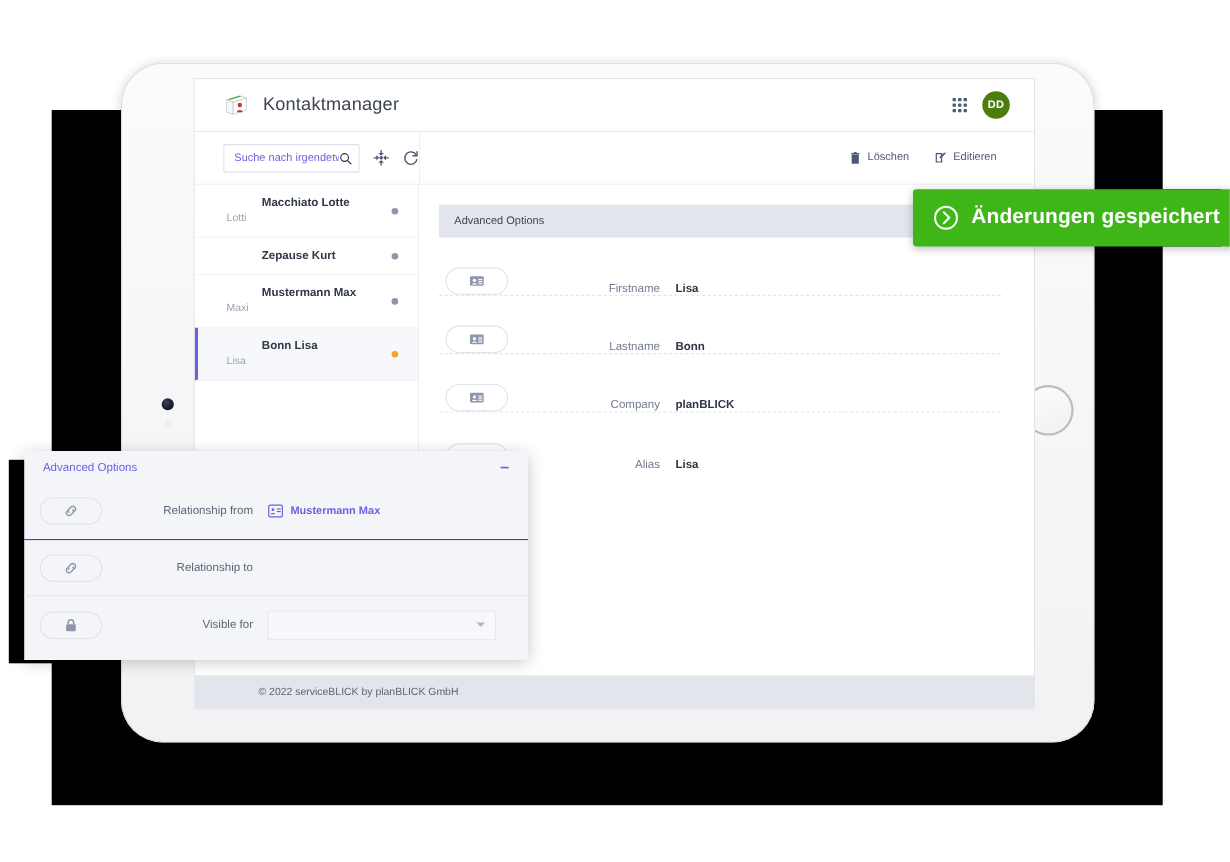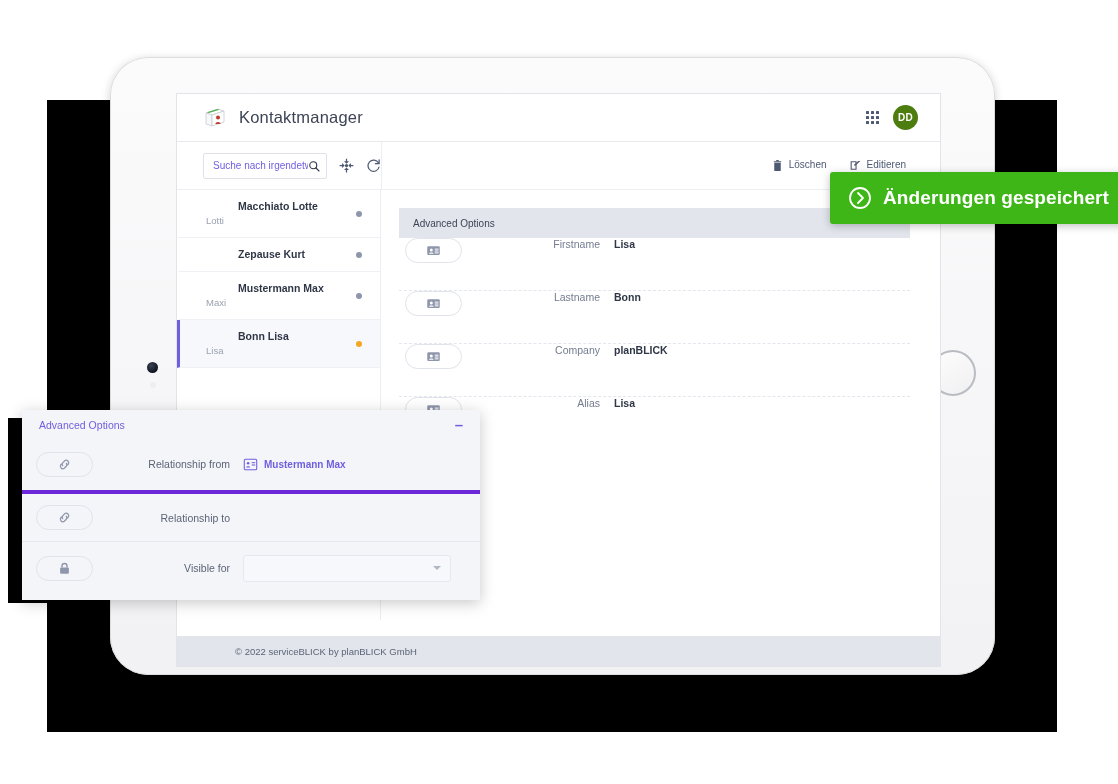--- a/index.html
+++ b/index.html
@@ -21,21 +21,21 @@
   #tablet {
     position: absolute;
     left: 110px; top: 57px;
     width: 885px; height: 618px;
     background: linear-gradient(180deg,#fbfbfc 0%,#f2f2f4 100%);
     border-radius: 38px;
     box-shadow: 0 0 0 1px #dcdcde inset, 0 2px 10px rgba(0,0,0,.18);
   }
   #tablet-screen {
     position: absolute;
-    left: 66px; top: 36px;
+    left: 66px; top: 14px;
     width: 765px; height: 574px;
     background: #fff;
     border: 1px solid #e2e4e9;
     overflow: hidden;
   }
   #camera-dot {
     position: absolute; left: 37px; top: 305px;
     width: 11px; height: 11px; border-radius: 50%;
     background: radial-gradient(circle at 38% 34%, #3b4254 0%, #10141f 70%);
   }
@@ -115,21 +115,21 @@
   .contact-dot { width: 6px; height: 6px; border-radius: 50%; background: #8e96ab; flex: 0 0 6px; }
   .contact-dot.active { background: #f5a623; }
 
   #detail-pane { flex: 1; background: #fff; padding: 18px 30px 0 18px; }
   #advanced-options-bar {
     height: 30px; background: #e2e5ec;
     display: flex; align-items: center; padding-left: 14px;
     font-size: 10px; color: #3d4455;
   }
   .field-row {
-    display: flex; align-items: flex-start;
+    display: flex; align-items: flex-end;
     height: 53px; border-bottom: 1px dashed #e3e6ed;
     padding-left: 6px;
   }
   .field-row:last-child { border-bottom: 0; }
   .pill {
     width: 57px; height: 25px; border-radius: 13px;
     border: 1px solid #e0e3ea;
     display: flex; align-items: center; justify-content: center;
     flex: 0 0 57px;
   }
@@ -407,21 +407,21 @@
           <circle cx="8" cy="9" r="2.2" fill="#6e5fe0" stroke="none"></circle>
           <path d="M4.4 16 c0-2.6 7.2-2.6 7.2 0 Z" fill="#6e5fe0" stroke="none"></path>
           <rect x="14" y="7" width="6" height="1.8" fill="#6e5fe0" stroke="none"></rect>
           <rect x="14" y="11" width="6" height="1.8" fill="#6e5fe0" stroke="none"></rect>
         </svg>
         <span class="ov-chip-text">Mustermann Max</span>
       </div>
     </div>
   </div>
 
-  <div class="ov-row" style="border-top:4px solid #6d28d9;border-bottom:1px solid #e6e8ef;align-items:center;">
+  <div class="ov-row" style="border-top:1px solid #6d28d9;border-bottom:1px solid #e6e8ef;align-items:center;">
     <div class="ov-rowinner">
       <div class="pill">
         <svg viewBox="0 0 24 24" fill="none" stroke="#8e96ab" stroke-width="2">
           <path d="M9.5 14.5 a4 4 0 0 1 0-5.6 l2.8-2.8 a4 4 0 0 1 5.6 5.6 l-1.4 1.4"></path>
           <path d="M14.5 9.5 a4 4 0 0 1 0 5.6 l-2.8 2.8 a4 4 0 0 1-5.6-5.6 l1.4-1.4"></path>
         </svg>
       </div>
       <div class="ov-label">Relationship to</div>
       <div class="ov-chip"></div>
     </div>

